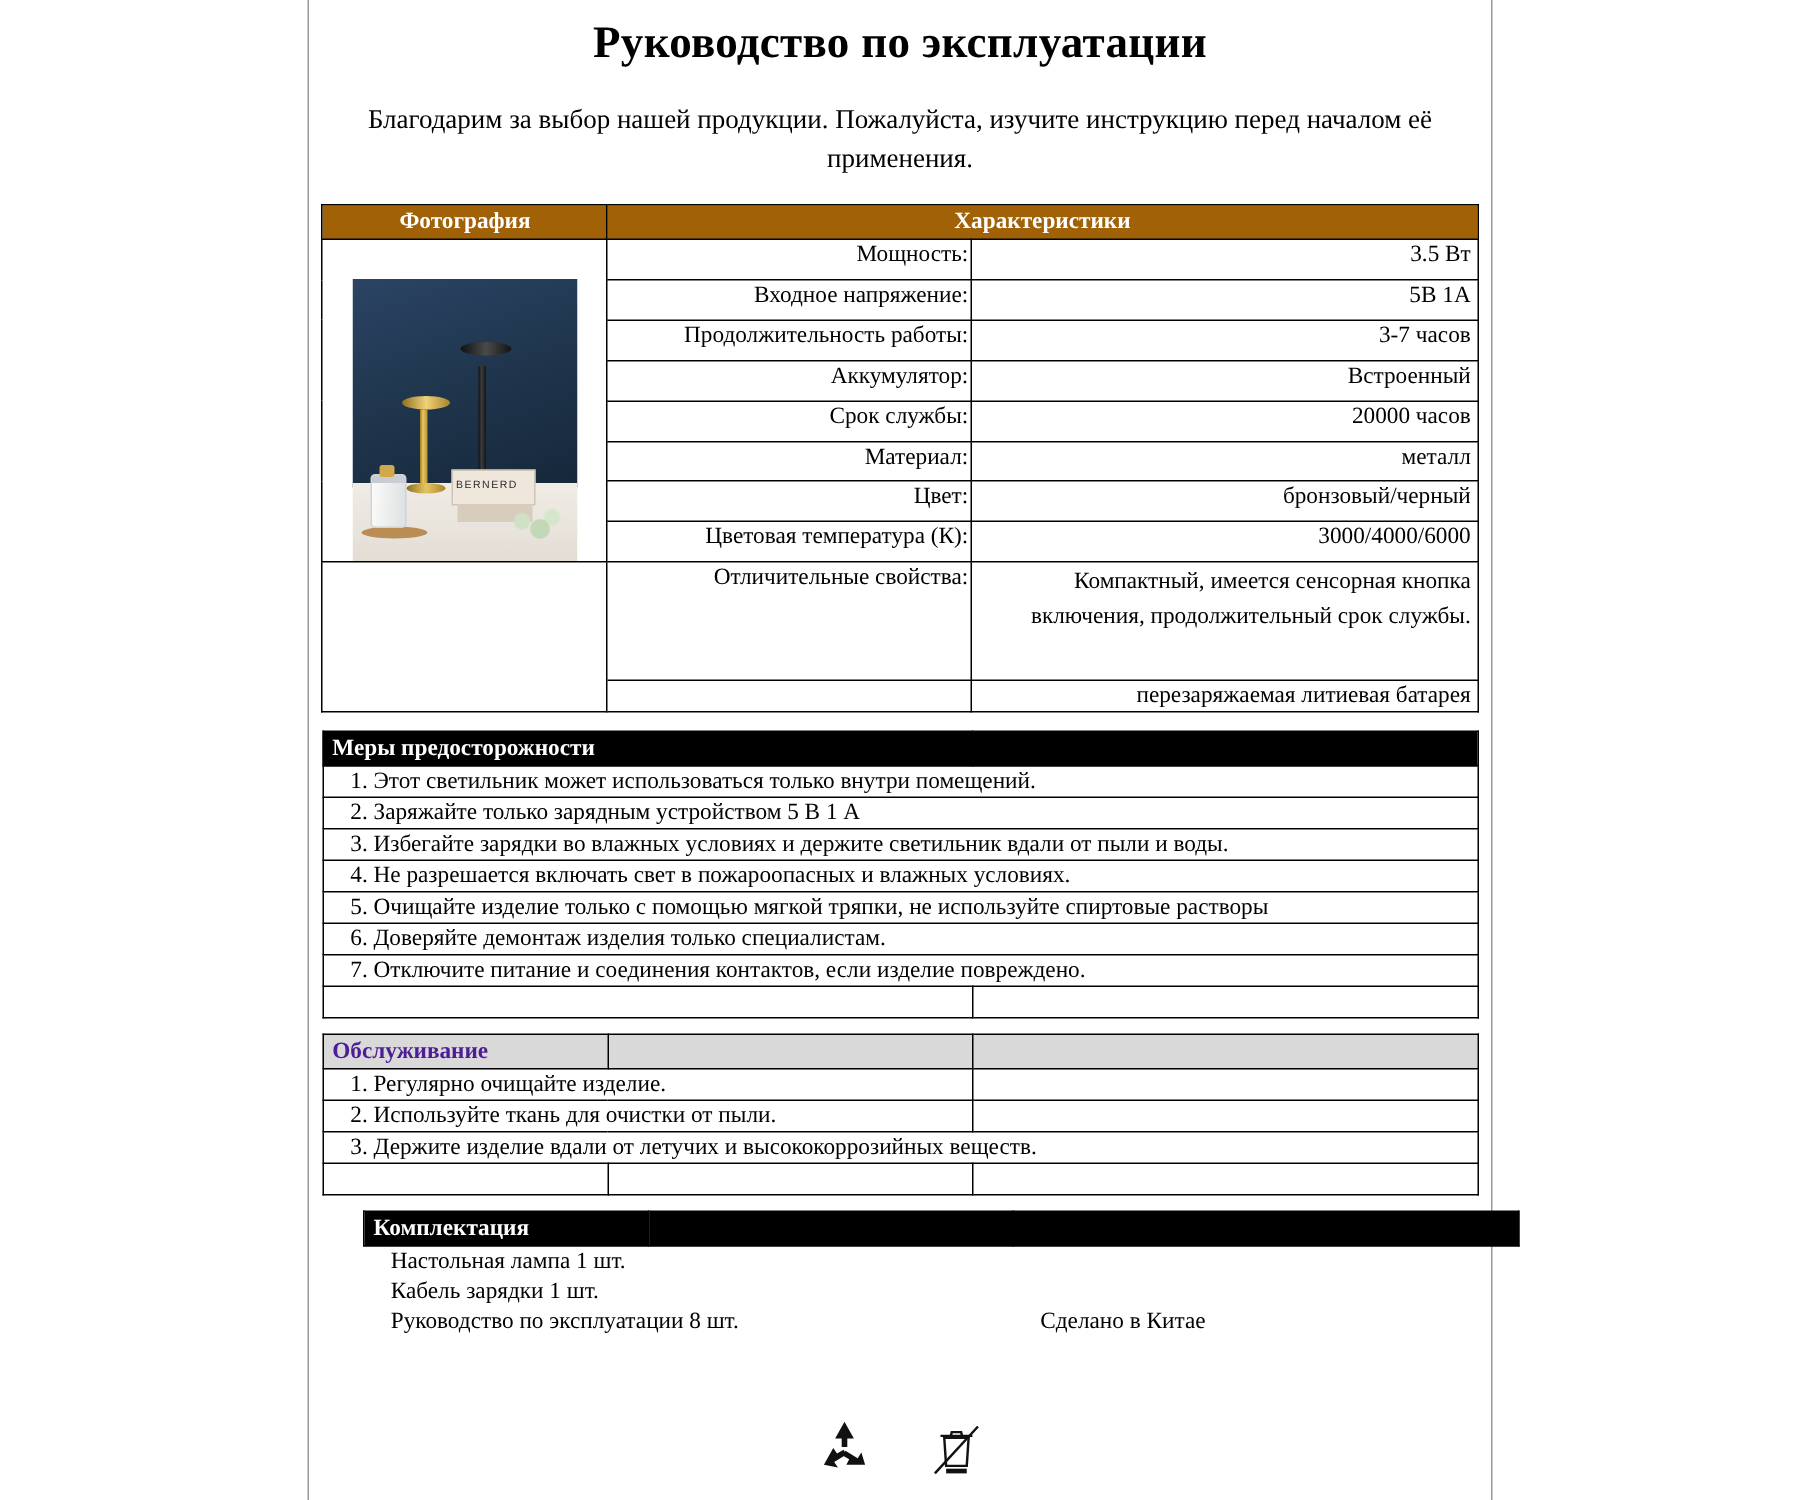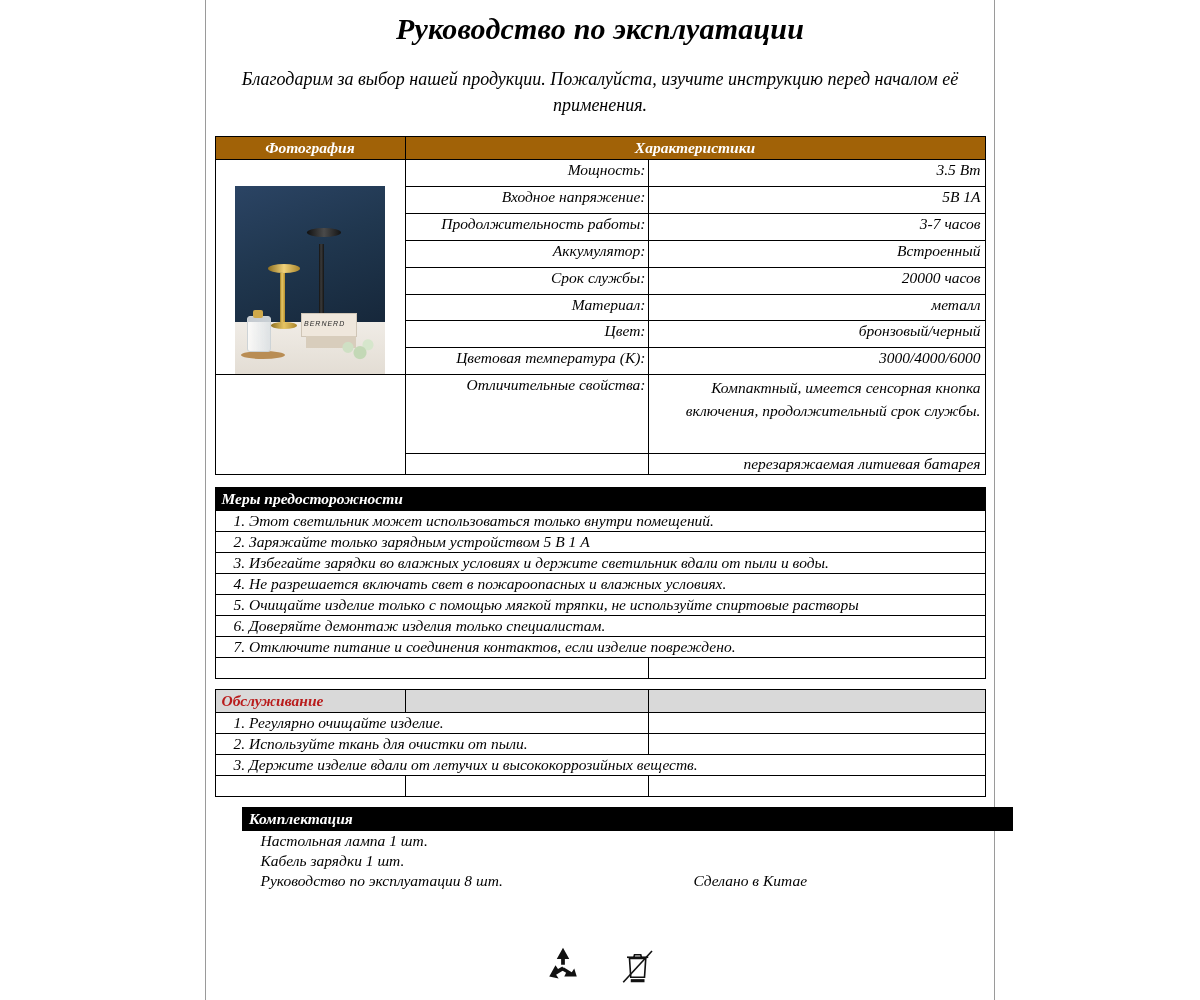--- a/index.html
+++ b/index.html
@@ -17,21 +17,20 @@
   }
   .page {
     position: absolute;
     left: 205px;
     top: 0px;
     width: 790px;
     height: 1000px;
     border-left: 1px solid #9a9a9a;
     border-right: 1px solid #9a9a9a;
     box-sizing: border-box;
-    font-style: italic;
   }
   .doc-title {
     text-align: center;
     font-size: 30px;
     font-weight: bold;
     margin: 12px 0 0 0;
     letter-spacing: 0.2px;
   }
   .intro {
     text-align: center;
@@ -61,21 +60,21 @@
   }
   .blackhdr-left td {
     background: #000;
     color: #fff;
     font-weight: bold;
     text-align: left;
     padding: 2px 6px;
   }
   .greyhdr td {
     background: #d9d9d9;
-    color: #b91c1c;
+    color: #4c1d95;
     font-weight: bold;
     text-align: left;
     padding: 2px 6px;
   }
   .label {
     text-align: right;
     padding-right: 2px;
   }
   .value {
     text-align: right;

